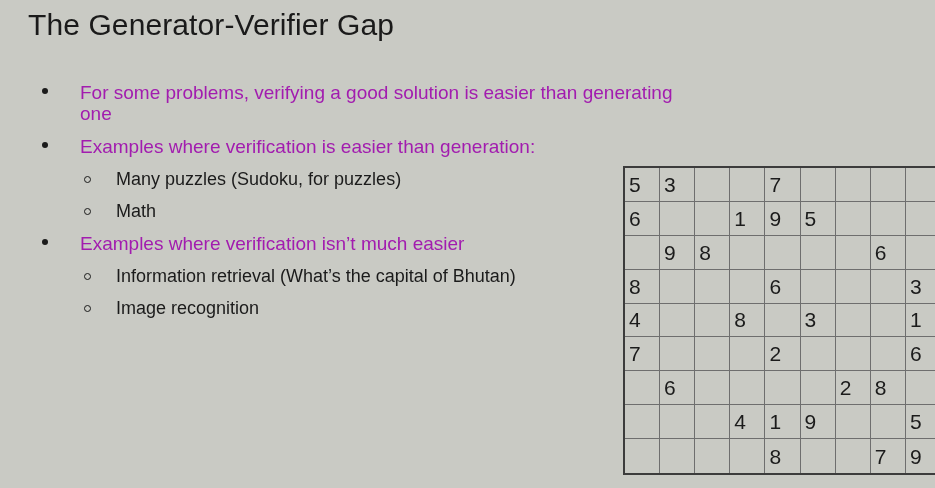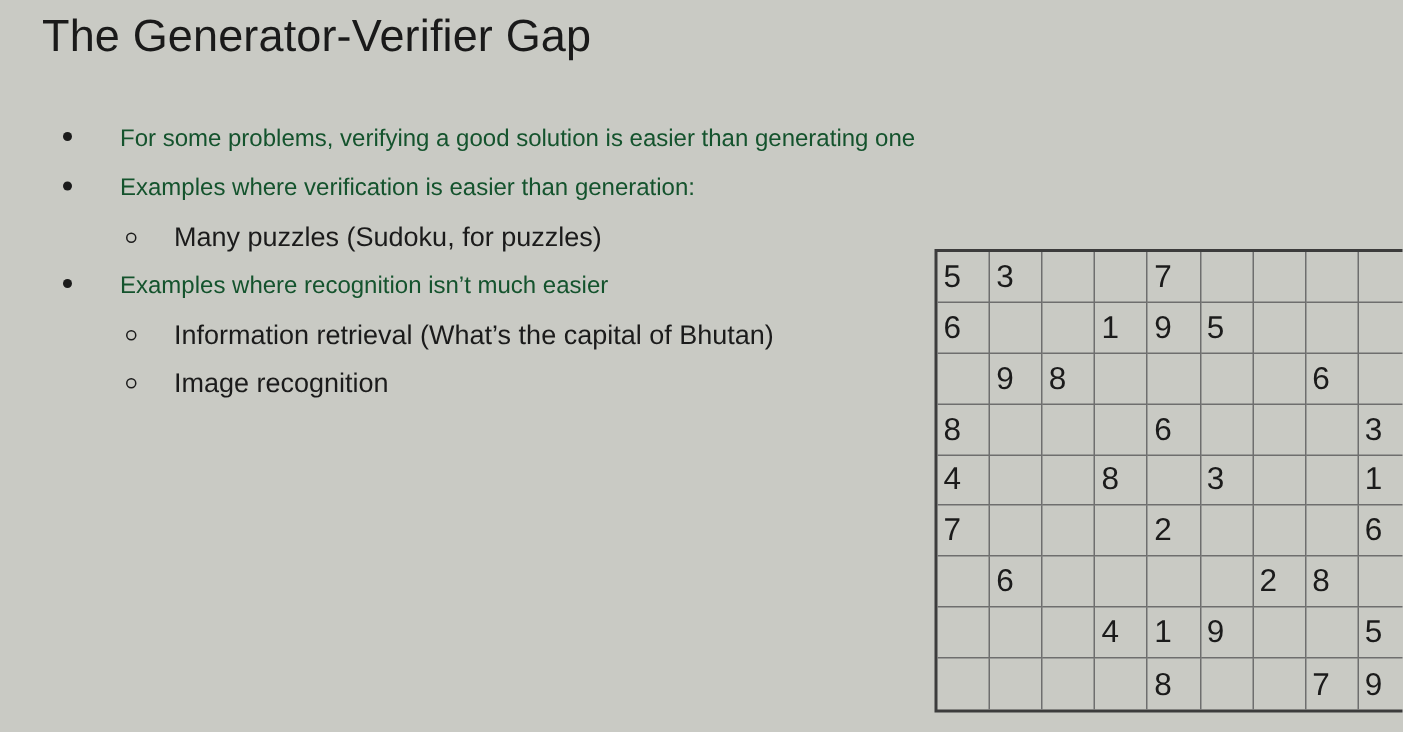--- a/index.html
+++ b/index.html
@@ -33,24 +33,24 @@
   }
   .bullets {
     position: absolute;
     left: 20px;
     top: 82px;
     width: 640px;
   }
   .b1 {
     position: relative;
     padding-left: 46px;
-    font-size: 16px;
+    font-size: 19px;
     line-height: 21px;
     margin-bottom: 12px;
-    color: #14532d;
+    color: #a21caf;
   }
   .b1 .dot {
     position: absolute;
     left: 8px;
     top: 6px;
     width: 6px;
     height: 6px;
     background: #1b1b1b;
     border-radius: 50%;
   }
@@ -123,25 +123,29 @@
     <div class="b1">
       <span class="dot"></span>
       <span>Examples where verification is easier than generation:</span>
     </div>
 
     <div class="b2">
       <span class="dot"></span>
       <span>Many puzzles (Sudoku, for puzzles)</span>
     </div>
 
+    <div class="b2">
+      <span class="dot"></span>
+      <span>Math</span>
+    </div>
 
 
     <div class="b1">
       <span class="dot"></span>
-      <span>Examples where recognition isn’t much easier</span>
+      <span>Examples where verification isn’t much easier</span>
     </div>
 
     <div class="b2">
       <span class="dot"></span>
       <span>Information retrieval (What’s the capital of Bhutan)</span>
     </div>
 
     <div class="b2">
       <span class="dot"></span>
       <span>Image recognition</span>

